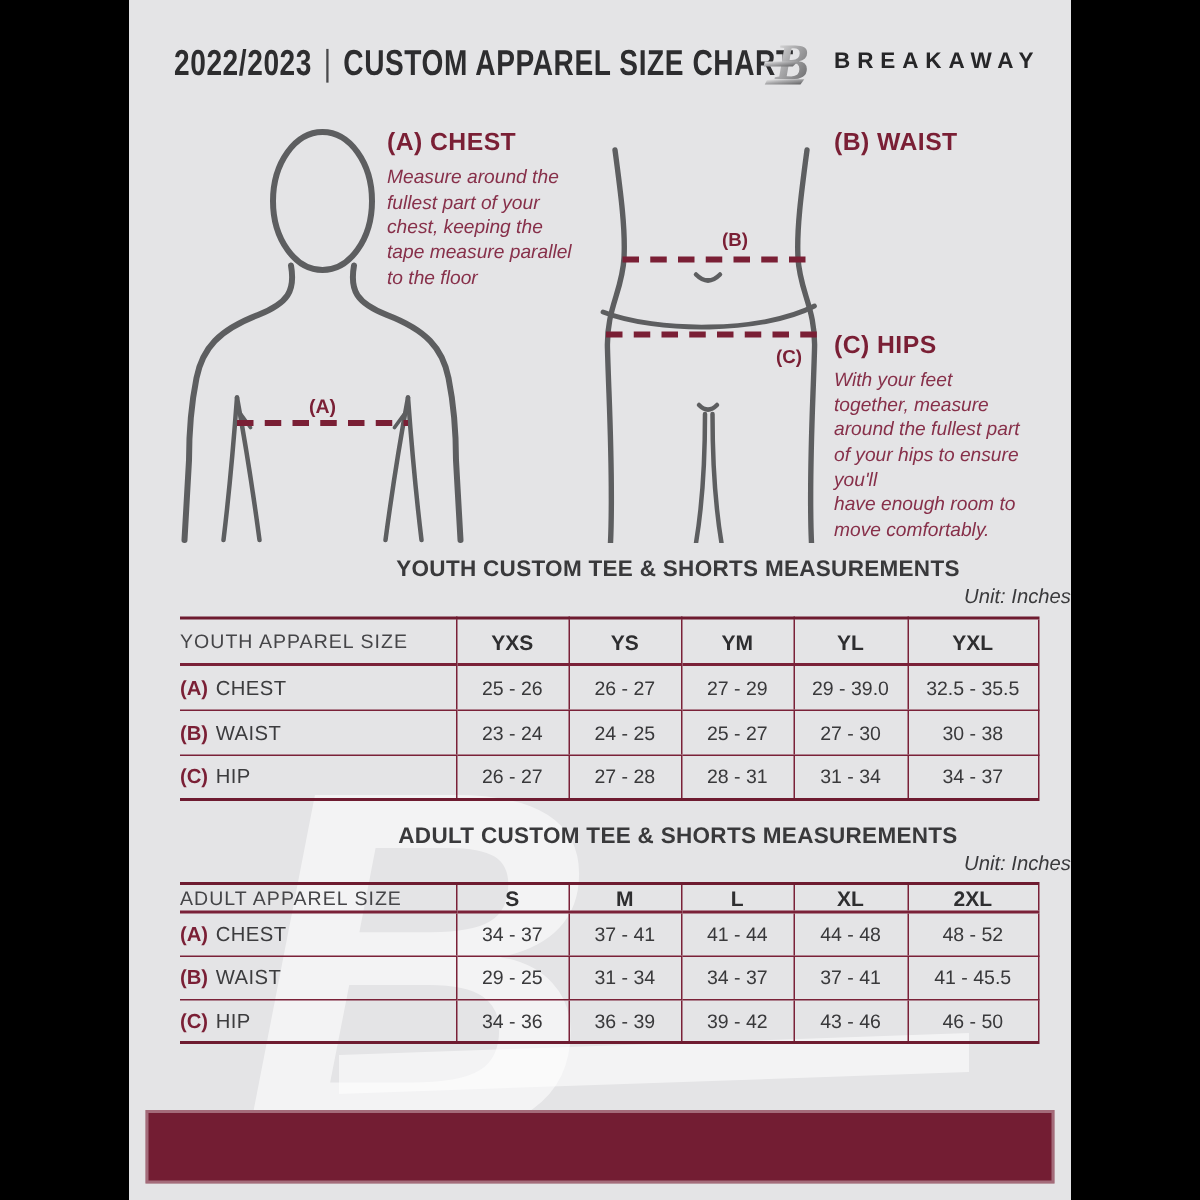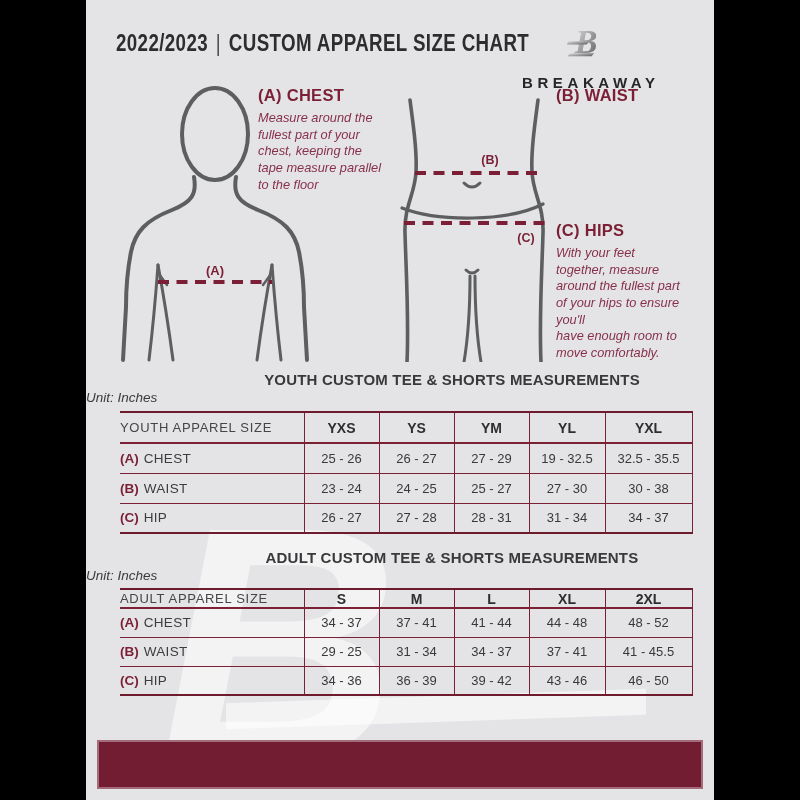--- a/index.html
+++ b/index.html
@@ -11,42 +11,42 @@
     position:absolute;left:86px;top:0;width:628px;height:800px;
     background:#e4e4e6;overflow:hidden;
   }
   
   .hdr-title{
     position:absolute;left:30px;top:29px;white-space:nowrap;
     font-size:24px;font-weight:700;color:#2d2d2f;letter-spacing:.5px;
     transform:scaleX(.78);transform-origin:left center;line-height:28px;
   }
   .hdr-title .pipe{font-weight:300;color:#4a4a4c;padding:0 10px;}
-  .logo-group{position:absolute;left:423px;top:20px;display:flex;align-items:center;flex-direction:column;}
+  .logo-group{position:absolute;left:423px;top:20px;display:flex;align-items:center;}
   .logo-mark{width:34px;height:42px;display:block;}
   .brand-name{
     margin-left:13px;font-size:15px;font-weight:700;color:#262628;
     letter-spacing:4.6px;line-height:42px;white-space:nowrap;
   }
   
   .guide-head{
     position:absolute;font-size:16.5px;font-weight:800;color:#7a1f35;letter-spacing:.3px;
   }
   .guide-body{
     position:absolute;font-size:12.8px;line-height:1.3;font-style:italic;font-weight:500;
     color:#87304a;white-space:pre-line;
   }
   .figure-svg{position:absolute;}
   
   .section-title{
     position:absolute;left:0;width:732px;text-align:center;
     font-size:15px;font-weight:700;color:#39393b;letter-spacing:.2px;
   }
   .unit-line{
-    position:absolute;left:0;width:628px;text-align:left;
+    position:absolute;left:0;width:628px;text-align:right;
     font-size:13.5px;font-style:italic;font-weight:500;color:#3a3a3c;
   }
   .table-wrap{position:absolute;left:34px;width:572px;}
   table.size-table{
     border-collapse:collapse;table-layout:fixed;width:572px;
     border-top:2px solid #6e1b30;border-bottom:2px solid #6e1b30;
   }
   table.size-table th,table.size-table td{padding:0;vertical-align:middle;}
   tr.head-row th{border-bottom:2px solid #7a2138;}
   tr.data-row td{border-bottom:1.5px solid #7a2138;}
@@ -177,21 +177,21 @@
         <th class="size-col">YS</th>
         <th class="size-col">YM</th>
         <th class="size-col">YL</th>
         <th class="size-col">YXL</th>
       </tr>
       <tr class="data-row">
         <td class="row-label"><span class="prefix">(A)</span><span class="lbl">CHEST</span></td>
         <td class="val">25 - 26</td>
         <td class="val">26 - 27</td>
         <td class="val">27 - 29</td>
-        <td class="val">19 - 32.5</td>
+        <td class="val">29 - 39.0</td>
         <td class="val">32.5 - 35.5</td>
       </tr>
       <tr class="data-row">
         <td class="row-label"><span class="prefix">(B)</span><span class="lbl">WAIST</span></td>
         <td class="val">23 - 24</td>
         <td class="val">24 - 25</td>
         <td class="val">25 - 27</td>
         <td class="val">27 - 30</td>
         <td class="val">30 - 38</td>
       </tr>

